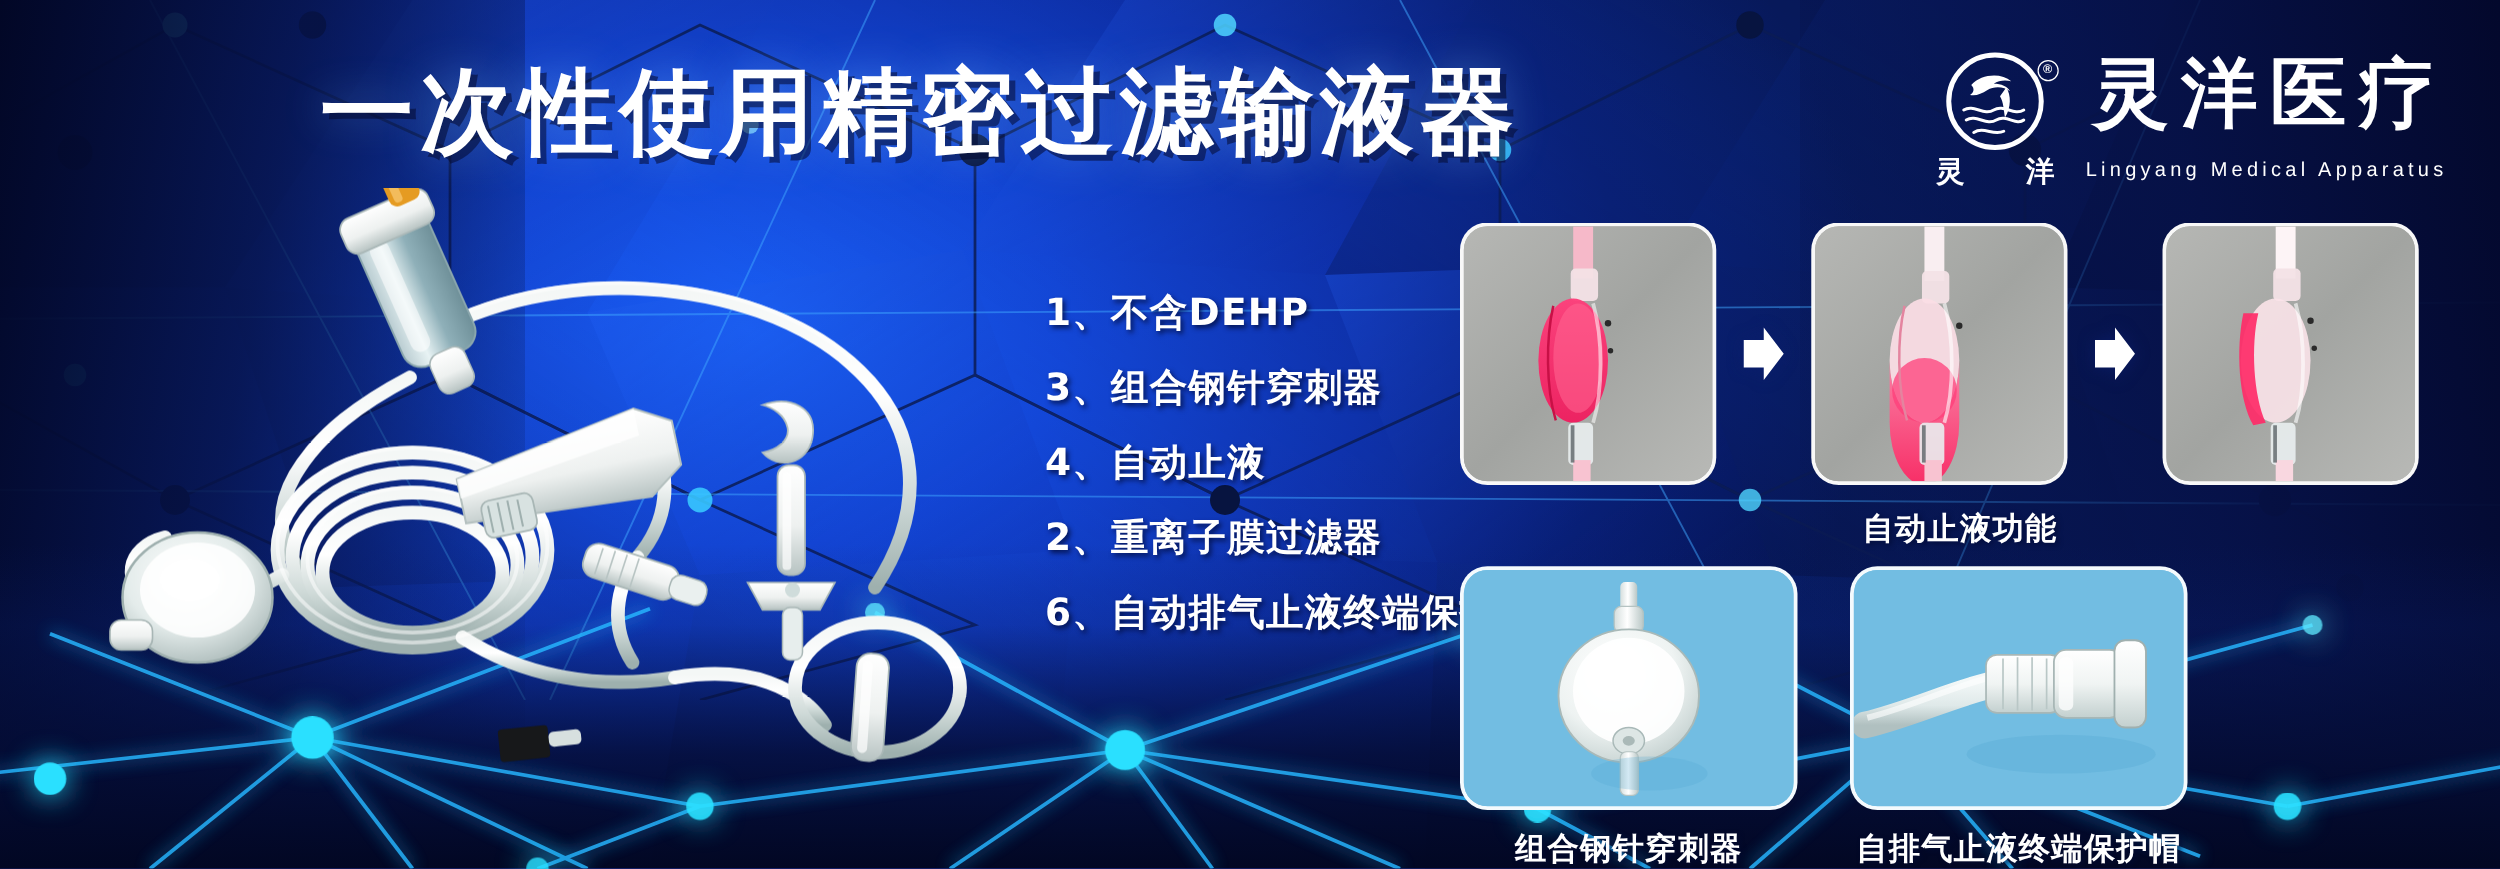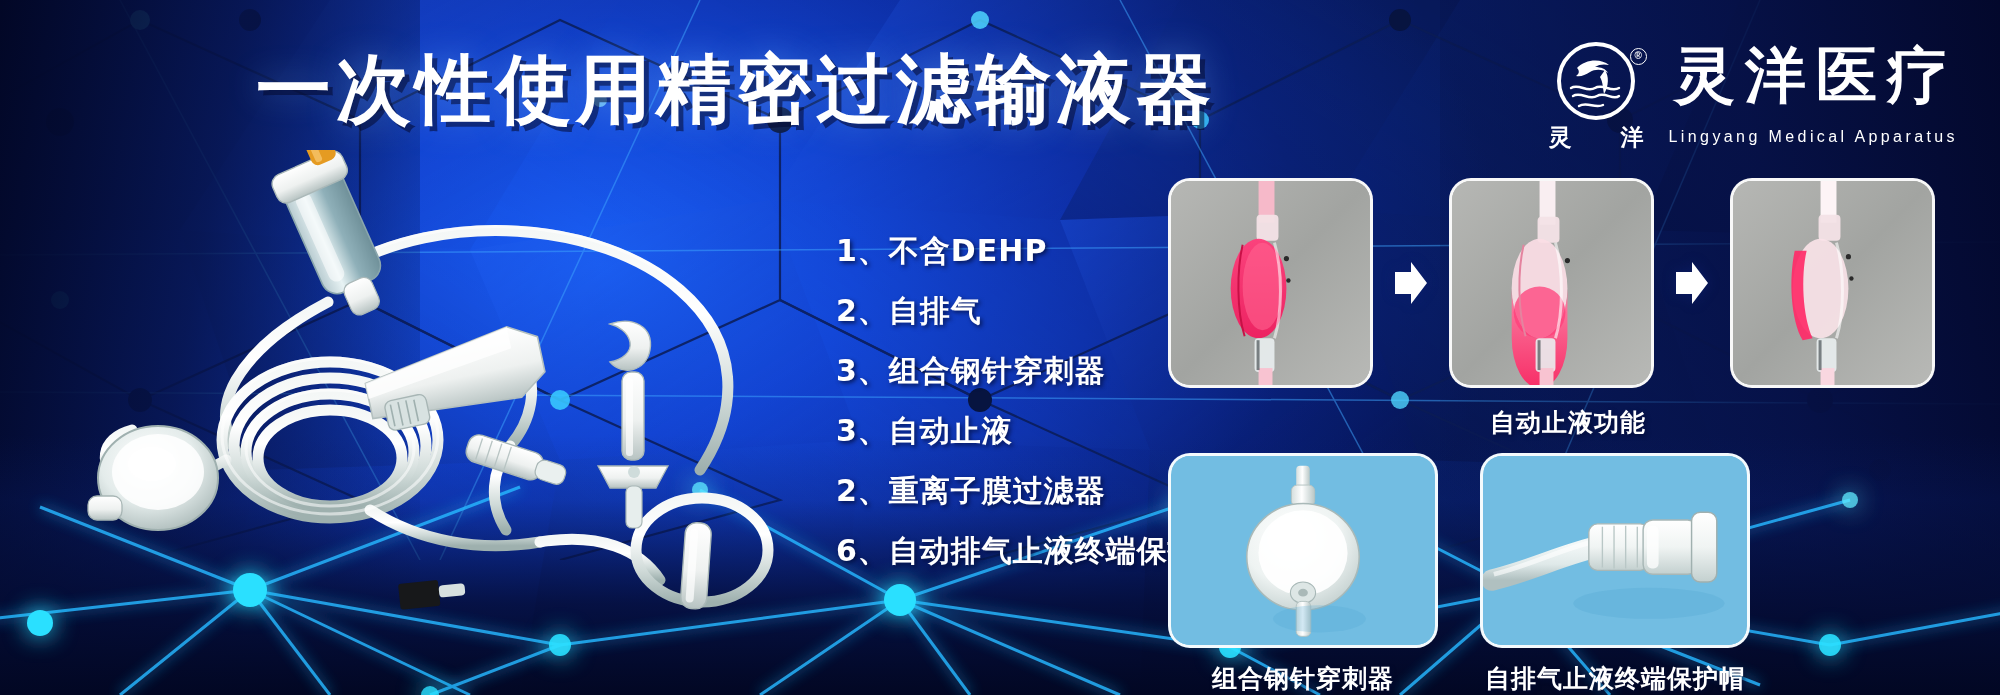--- a/index.html
+++ b/index.html
@@ -422,23 +422,22 @@
 
       <g transform="translate(358,434) rotate(-6)">
         <rect x="0" y="0" width="40" height="26" rx="3" fill="#17181a"></rect>
         <rect x="40" y="6" width="26" height="12" rx="4" fill="#d7e0df"></rect>
       </g>
     </svg>
   </div>
 
   <div class="features">
     <div class="feature">1、不含DEHP</div>
-    <div class="feature">2、自排气</div>
     <div class="feature">3、组合钢针穿刺器</div>
-    <div class="feature">3、自动止液</div>
+    <div class="feature">4、自动止液</div>
     <div class="feature">2、重离子膜过滤器</div>
     <div class="feature">6、自动排气止液终端保护帽</div>
   </div>
 
   <div class="panel-group">
 
     <div class="row-top">
 
       <div class="ph-card">
         <svg viewBox="0 0 200 205" width="100%" height="100%">

